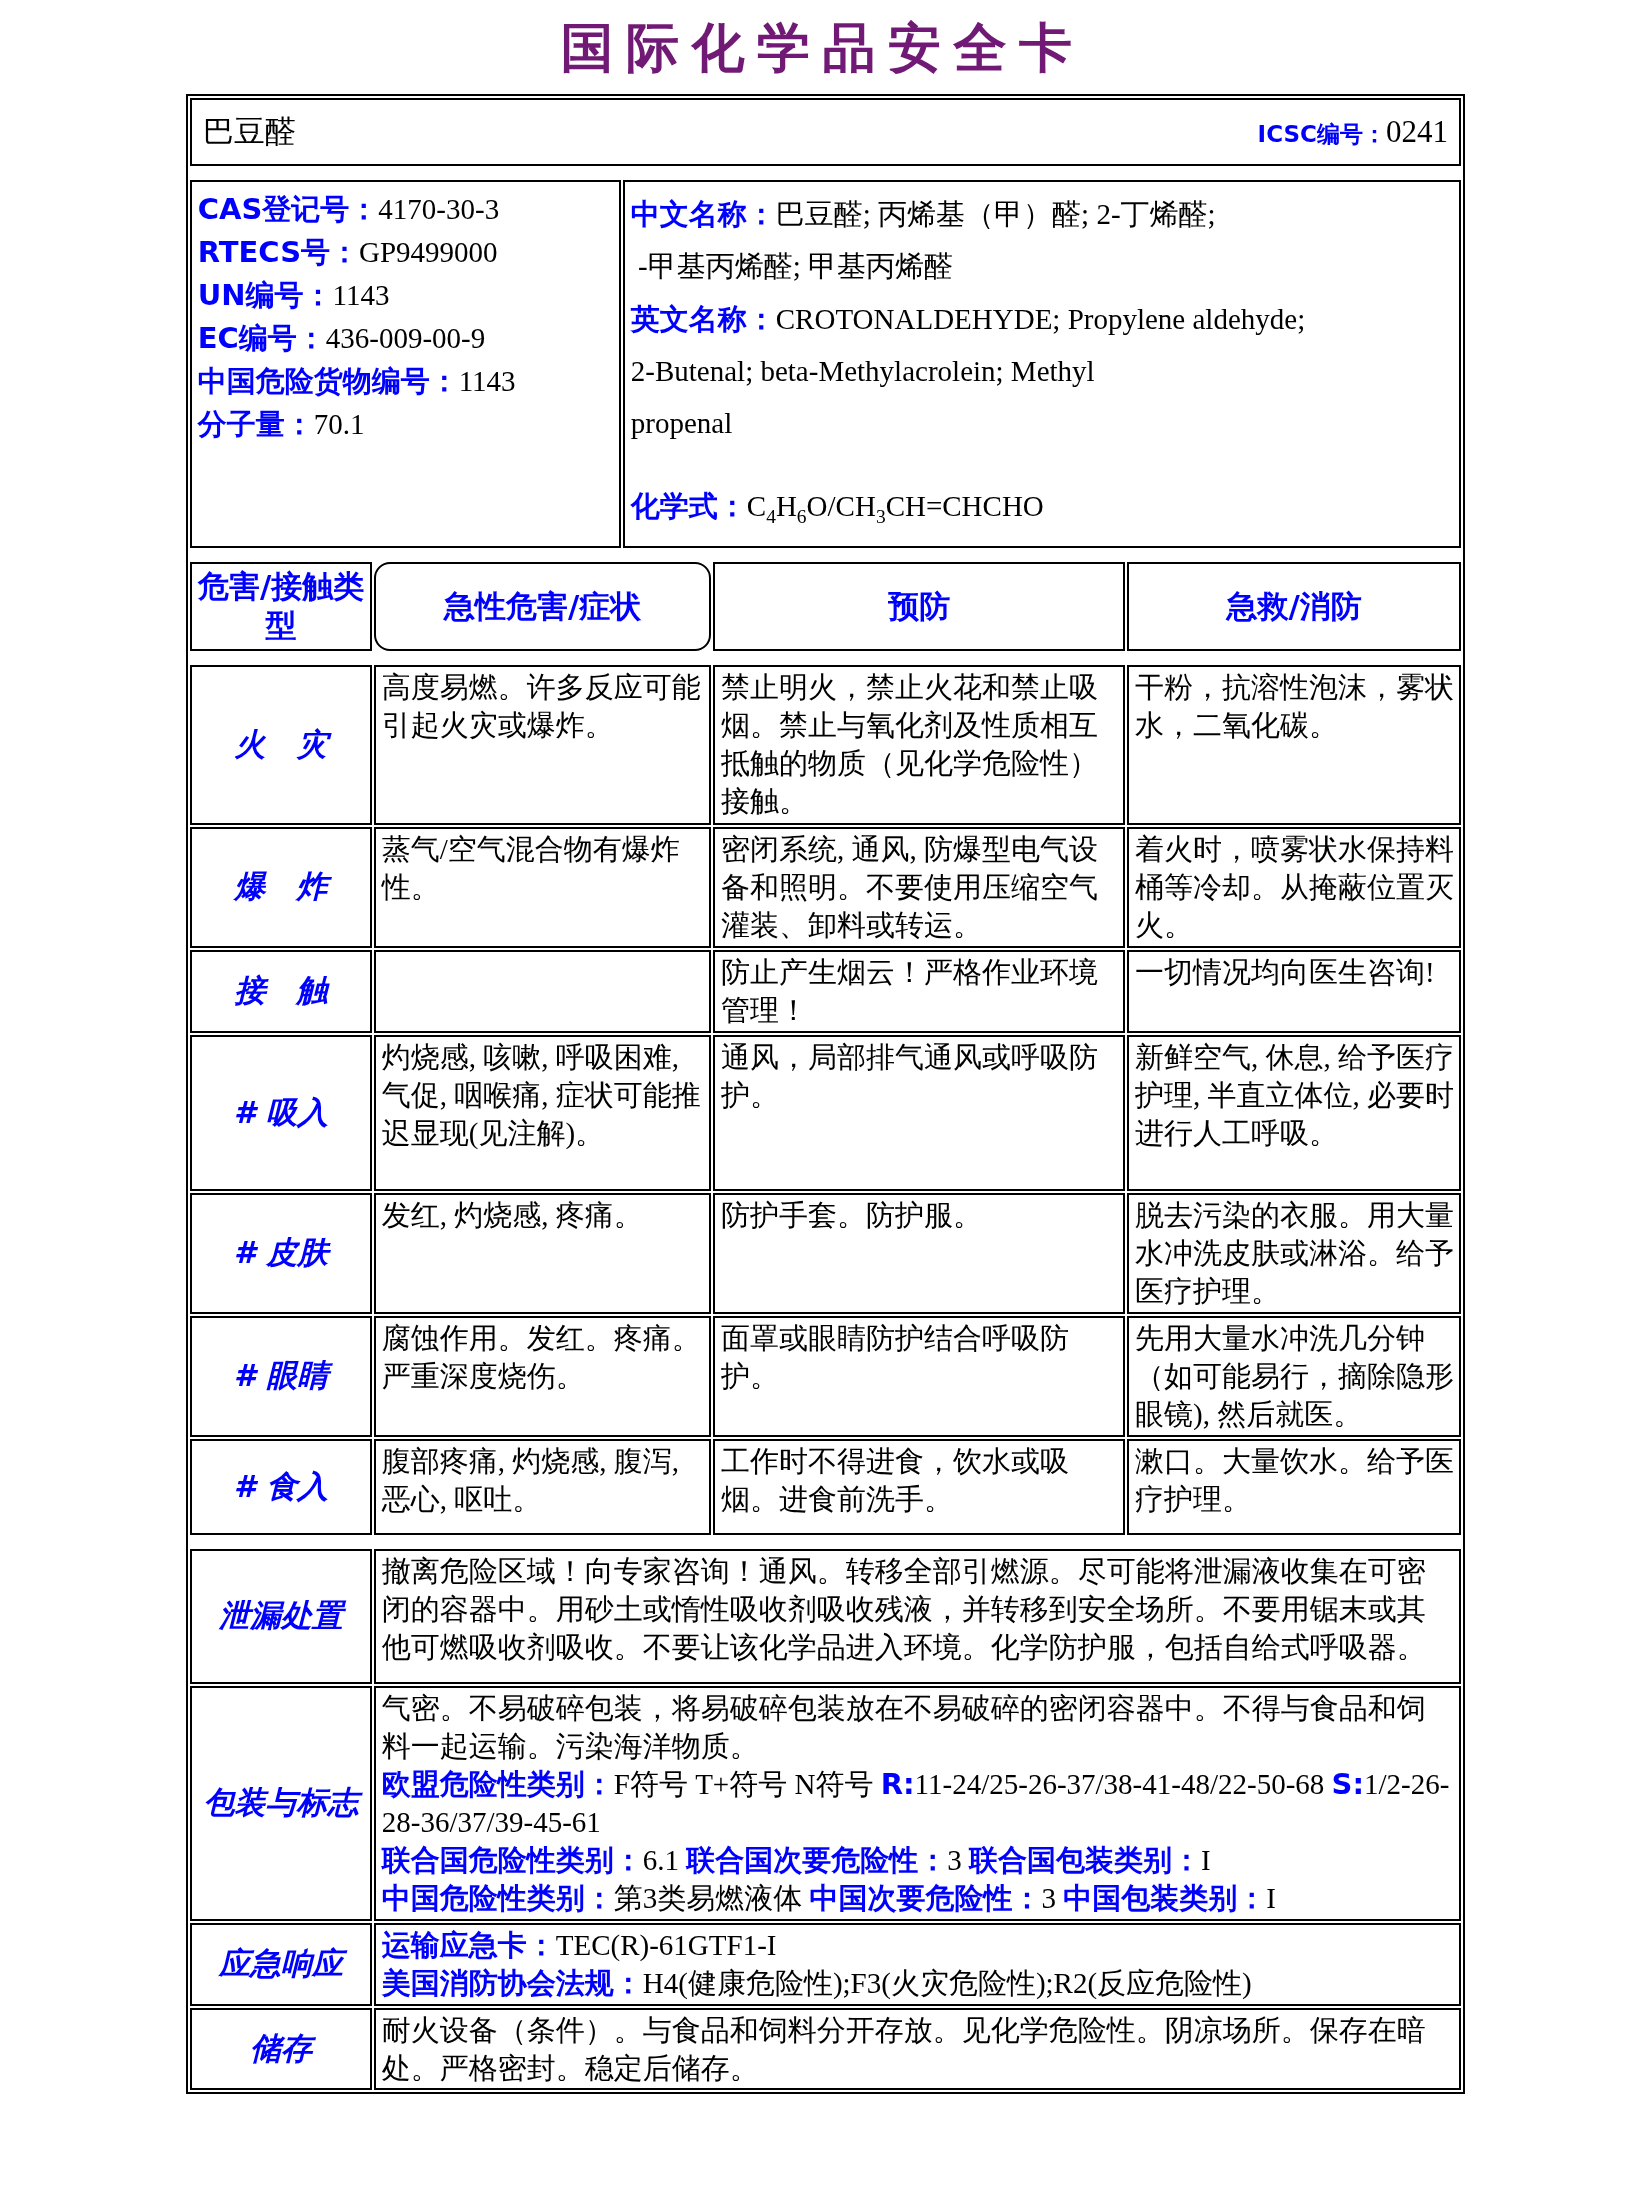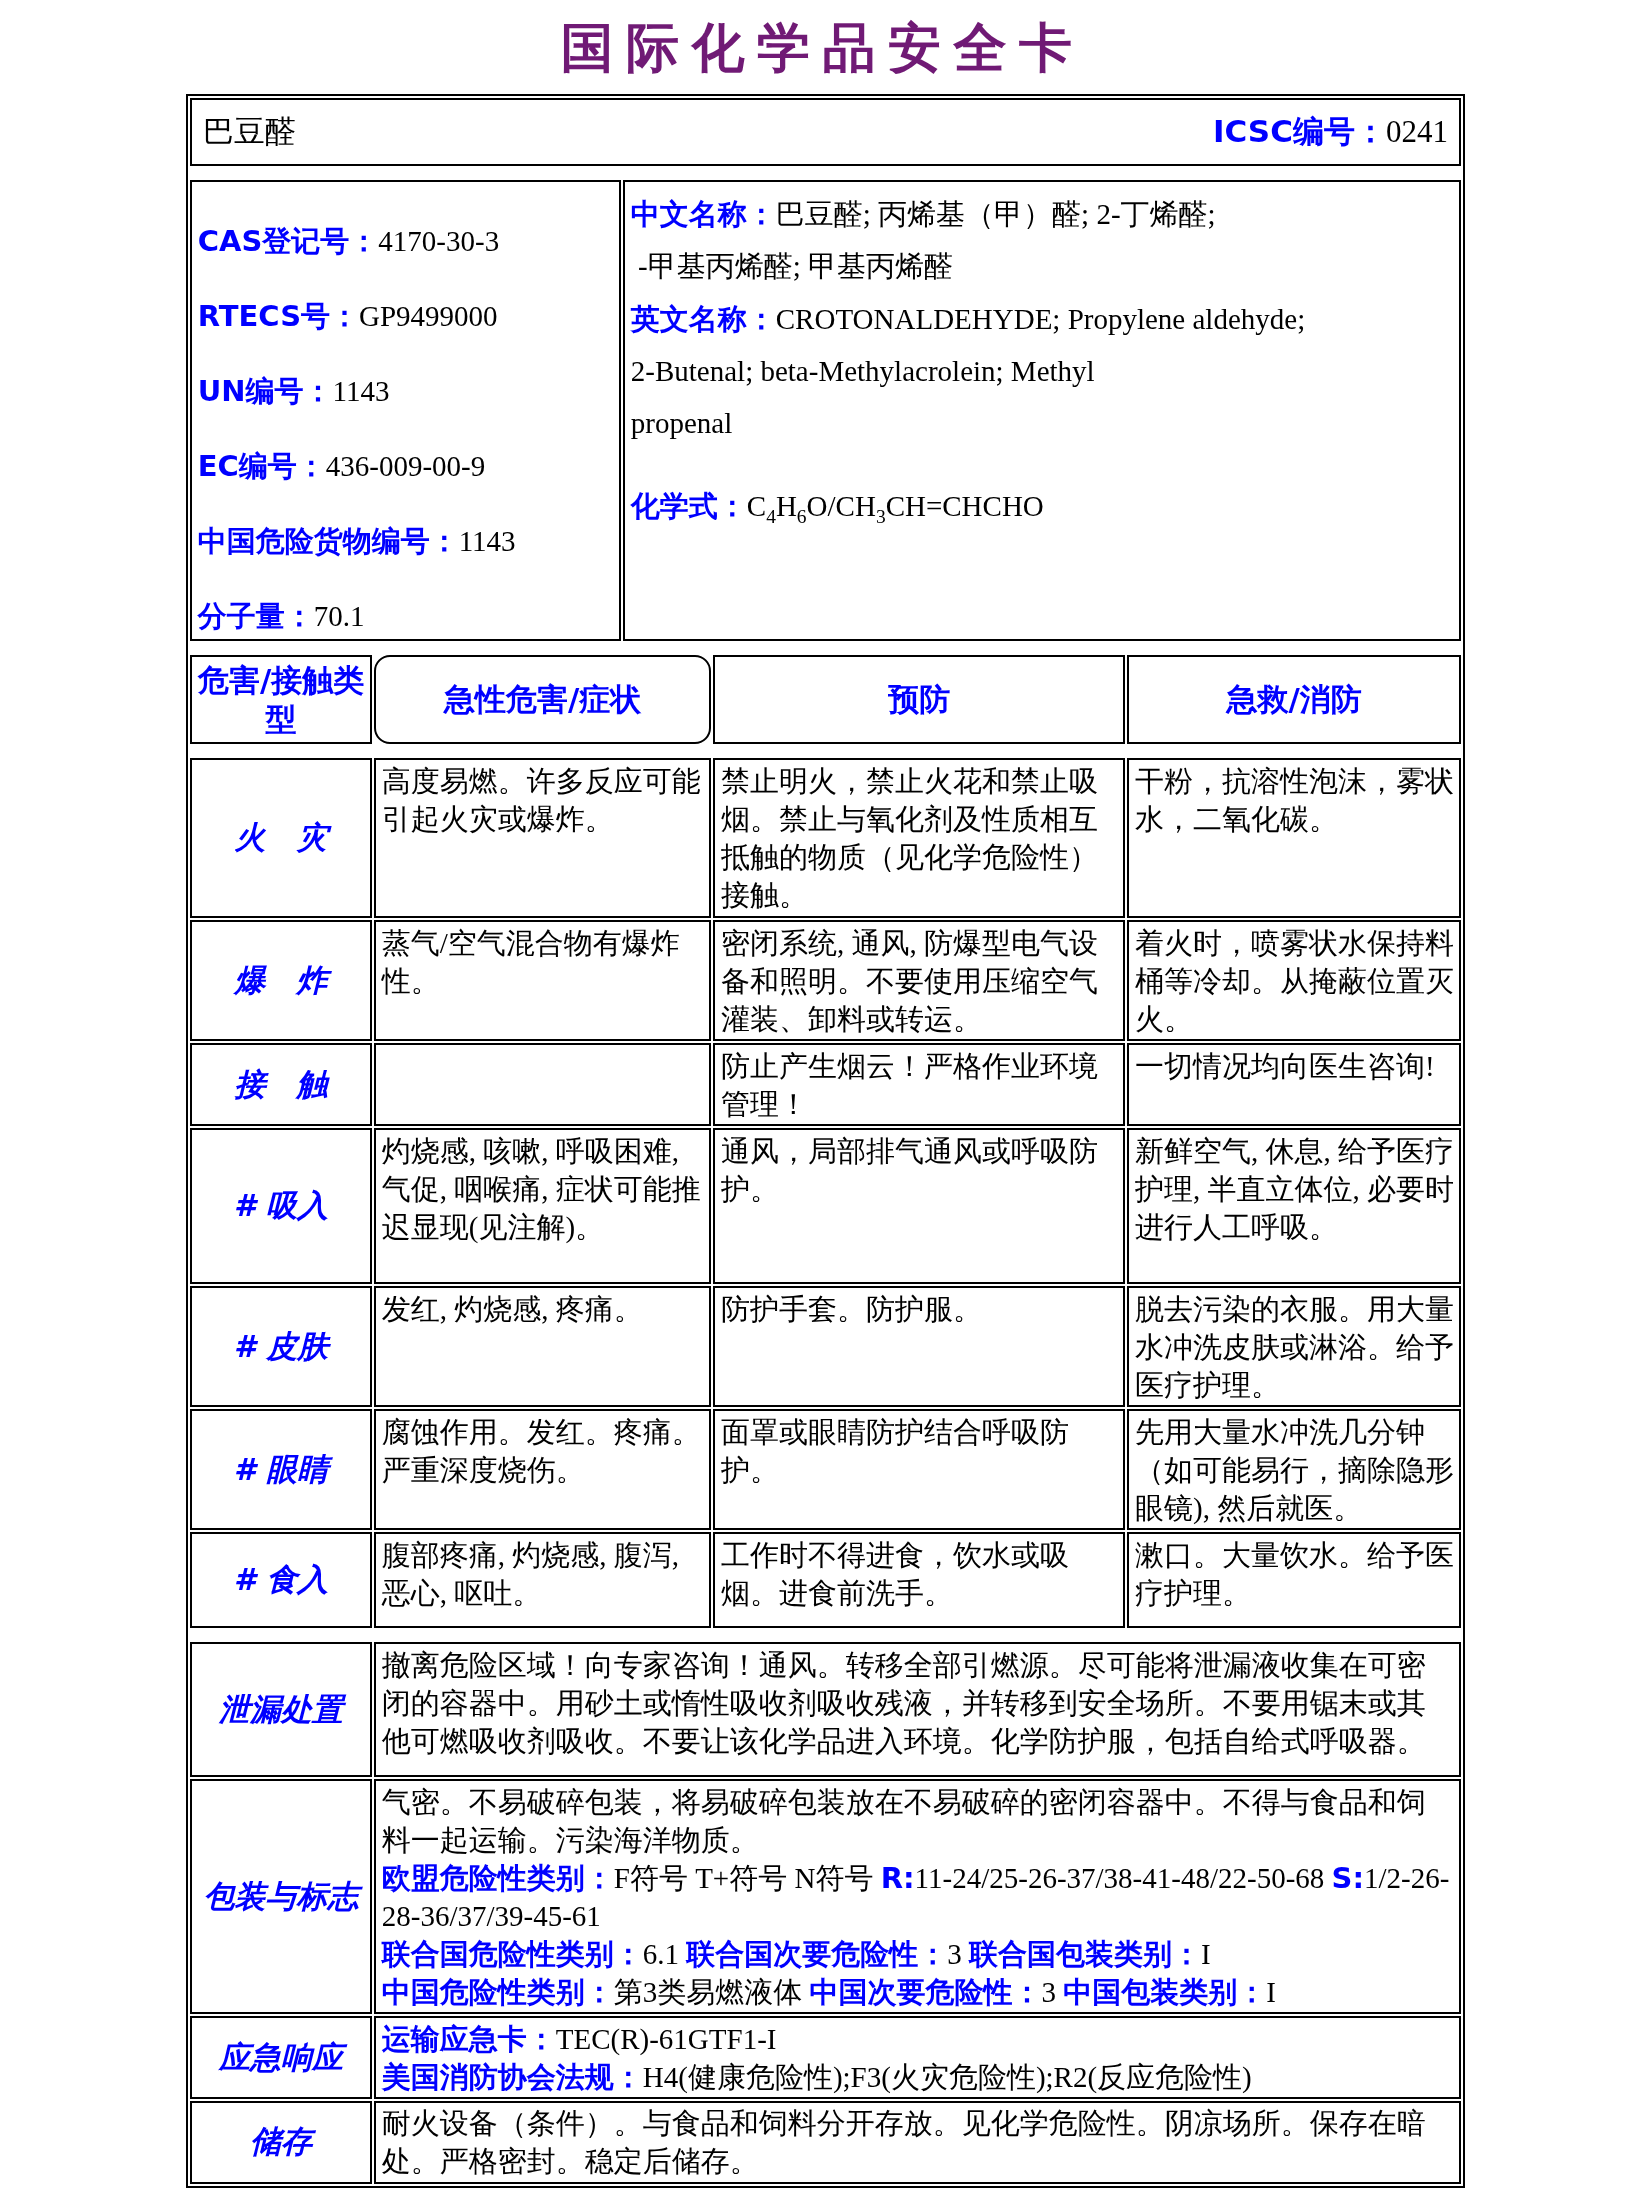--- a/index.html
+++ b/index.html
@@ -23,27 +23,27 @@
   .row{display:flex;gap:2.1px;}
   .cell{border:2.1px solid #000;box-sizing:border-box;padding:1.4px 5.6px;background:#fff;}
   .blue{
     color:#0000FF;font-weight:bold;
     font-family:"DejaVu Sans","Liberation Sans",sans-serif;
   }
   
   .row-cardhead{min-height:68px;}
   .cardhead{flex:1;display:flex;justify-content:space-between;align-items:center;padding:0 11px;}
   .substance{font-size:31px;}
-  .icsc .blue{font-size:31px;}
+  .icsc .blue{font-size:23px;}
   .icsc .num{font-size:31px;}
   
   .row-info{min-height:264px;}
   .c-info-left{flex:0 0 431px;padding-top:5.6px;}
   .c-info-right{flex:1;padding-top:5.6px;}
-  .id-line{line-height:43px;white-space:nowrap;margin-top:32px;}
+  .id-line{line-height:43px;white-space:nowrap;}
   .name-line{line-height:52px;margin-bottom:1.4px;}
   .prewrap{white-space:pre-wrap;}
   .formula-line{margin-top:31px;}
   sub{font-size:19.5px;}
   
   .c1{flex:0 0 182px;display:flex;align-items:center;justify-content:center;text-align:center;}
   .c2{flex:0 0 337px;}
   .c3{flex:0 0 412px;}
   .c4{flex:1;}
   .row-thead{min-height:89px;}

